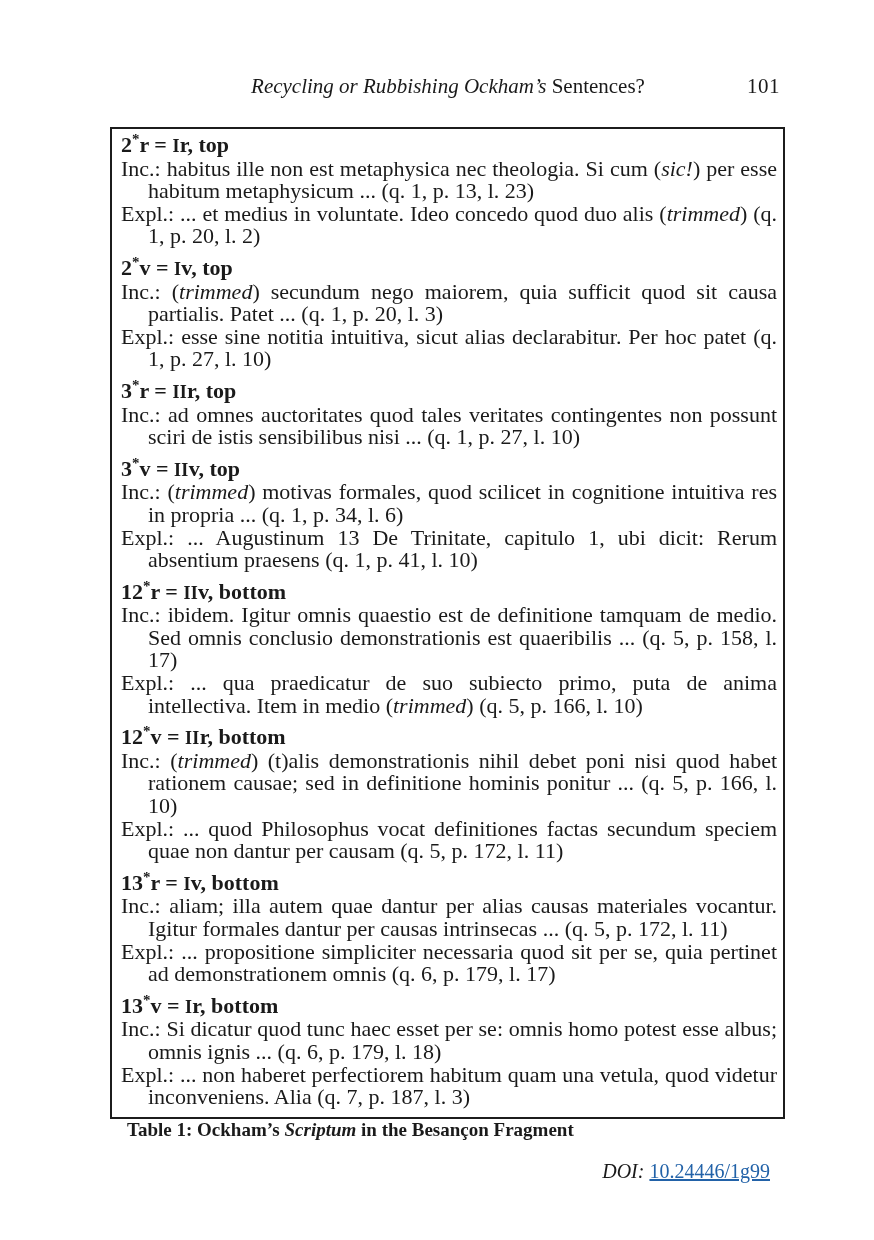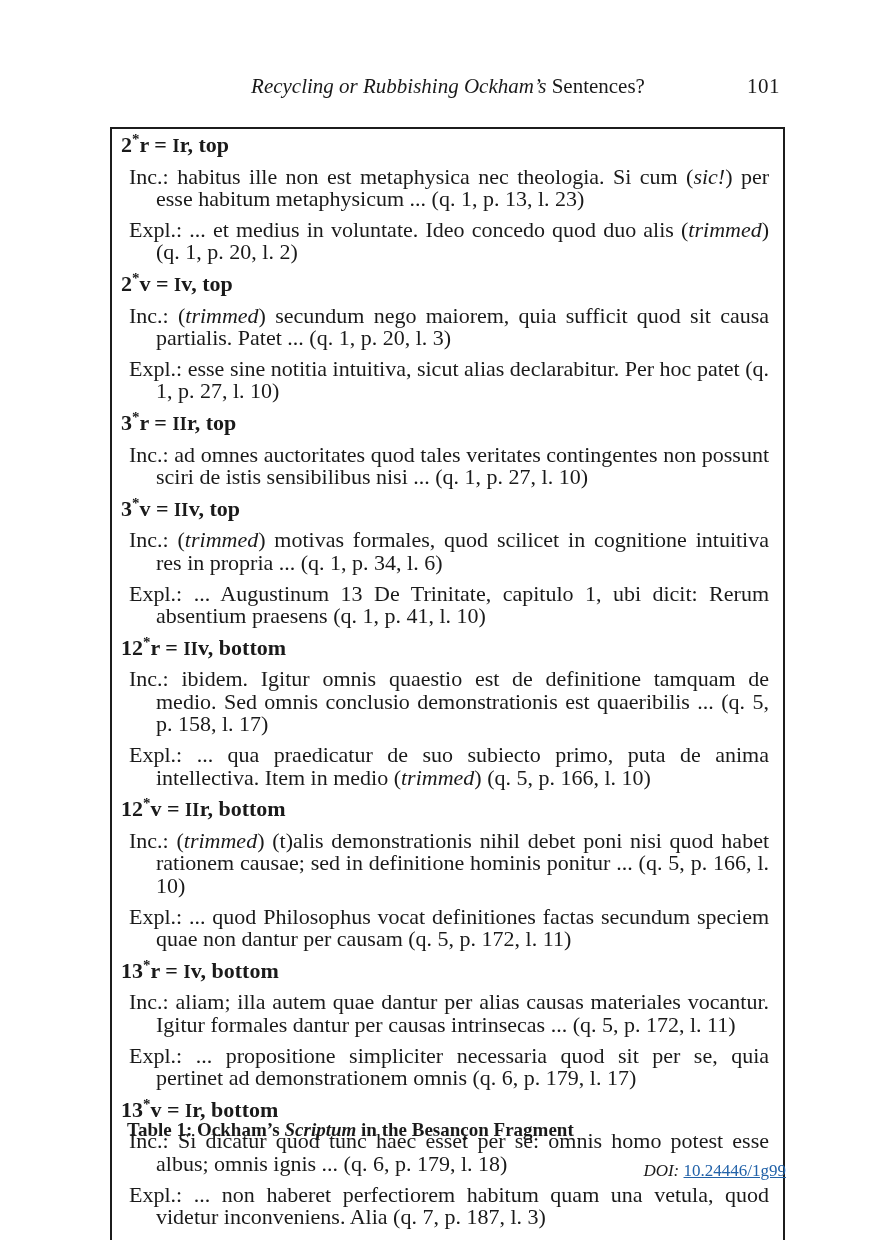--- a/index.html
+++ b/index.html
@@ -56,43 +56,43 @@
   .entry-heading sup {
     font-size: 0.68em;
     vertical-align: super;
     line-height: 0;
   }
   .entry-heading .roman {
     font-size: 0.82em;
     letter-spacing: 0.3px;
   }
   .entry p {
-    margin: 8px;
+    margin: 0;
     padding-left: 27px;
     text-indent: -27px;
     text-align: justify;
   }
   .entry p i { font-style: italic; }
   
   .table-caption {
     position: absolute;
     left: 127px;
     top: 1118px;
     width: 660px;
     font-size: 19px;
     line-height: 24px;
     font-weight: bold;
   }
   .table-caption .work { font-style: italic; }
   
   .doi-line {
     position: absolute;
     top: 1160px;
-    right: 88px;
-    font-size: 17px;
+    right: 104px;
+    font-size: 20px;
     line-height: 22px;
     text-align: right;
   }
   .doi-line .doi-label { font-style: italic; }
   .doi-line a.doi-link {
     color: #2262a8;
     text-decoration: underline;
     font-style: normal;
   }
 </style>

